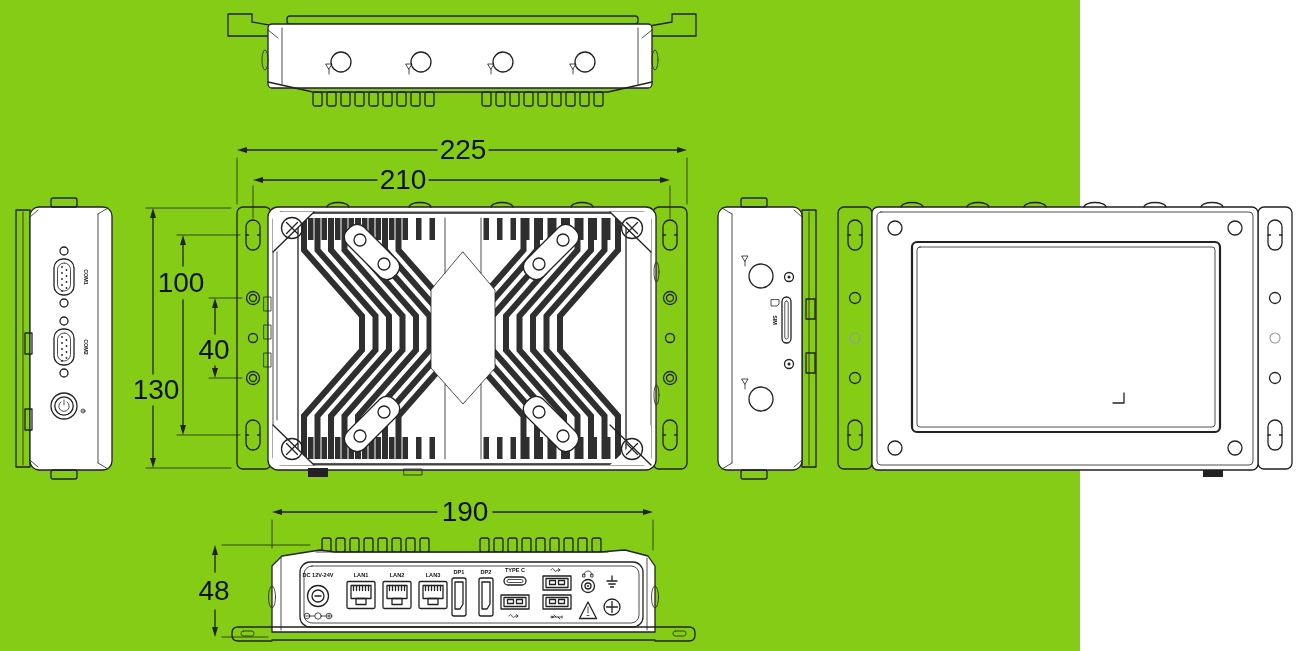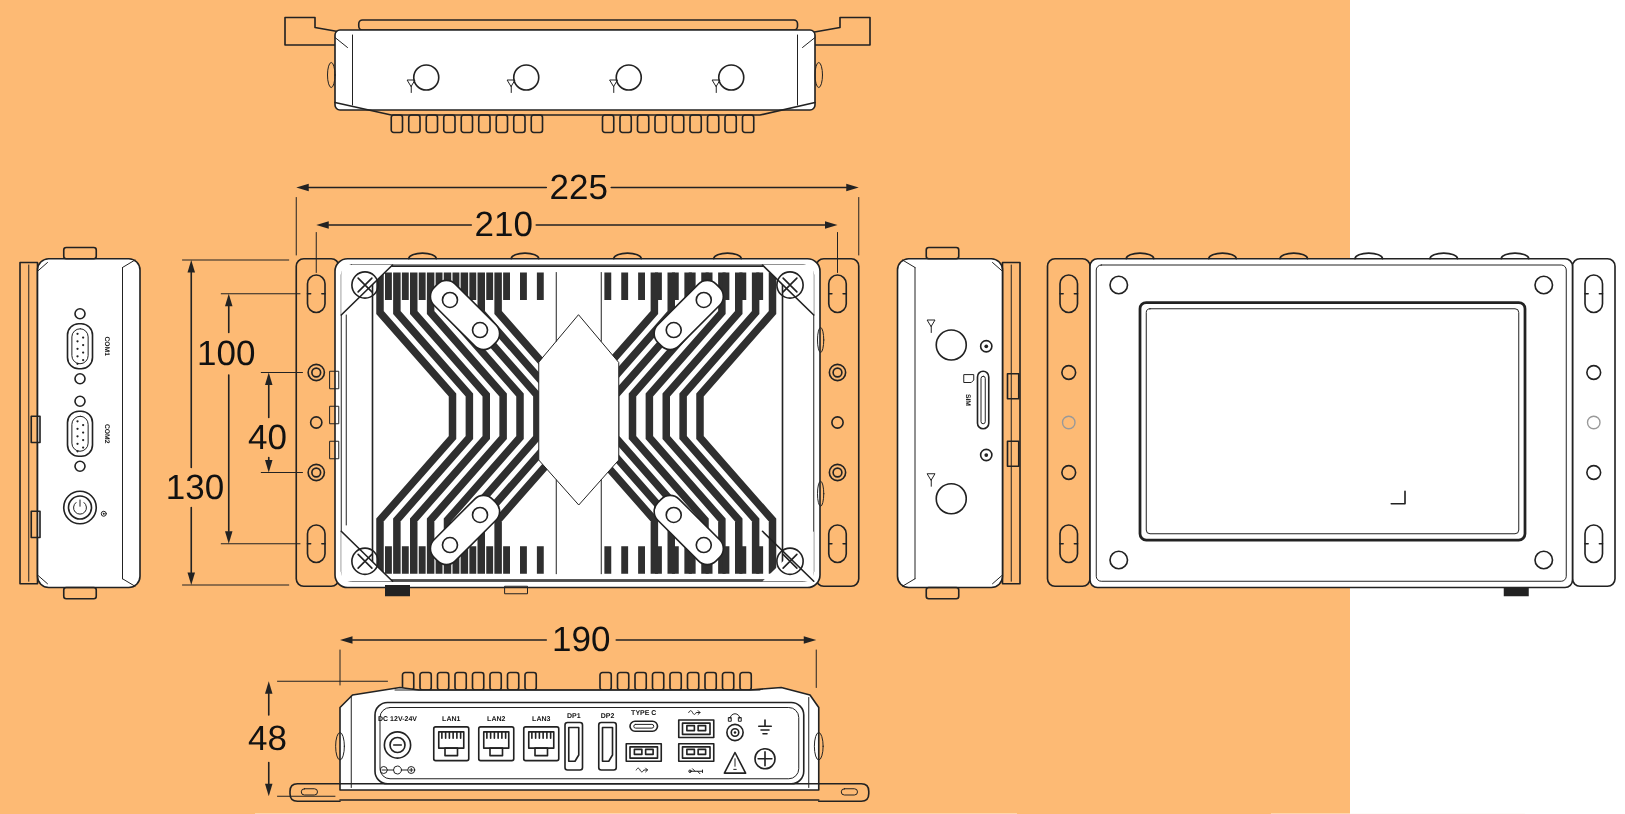--- a/index.html
+++ b/index.html
@@ -1,16 +1,16 @@
 <!DOCTYPE html>
 <html><head>
 <meta charset="utf-8">
 <style>
   html,body{margin:0;padding:0;background:#fff;width:1300px;height:651px;overflow:hidden;}
-  .stage{position:relative;width:1080px;height:651px;background:#fdba74;}
+  .stage{position:relative;width:1080px;height:651px;background:#84cc16;}
   svg{display:block;}
   .ln  {fill:none;stroke:#222;stroke-width:1.3;stroke-linejoin:round;stroke-linecap:round;}
   .lnw {fill:#fff;stroke:#222;stroke-width:1.3;stroke-linejoin:round;}
   .lnb {fill:none;stroke:#222;stroke-width:2.2;stroke-linejoin:round;}
   .lnt {fill:none;stroke:#222;stroke-width:0.8;stroke-linejoin:round;stroke-linecap:round;}
   .lng {fill:none;stroke:#999;stroke-width:1.1;}
   .blk {fill:#222;stroke:none;}
   .fin {fill:none;stroke:#2f2f2f;stroke-width:6;stroke-linejoin:miter;stroke-linecap:butt;}
   .tooth{fill:none;stroke:#2f2f2f;stroke-width:5.5;stroke-linecap:butt;}
   .dim {font:28px "Liberation Sans",sans-serif;fill:#111;text-anchor:middle;}

